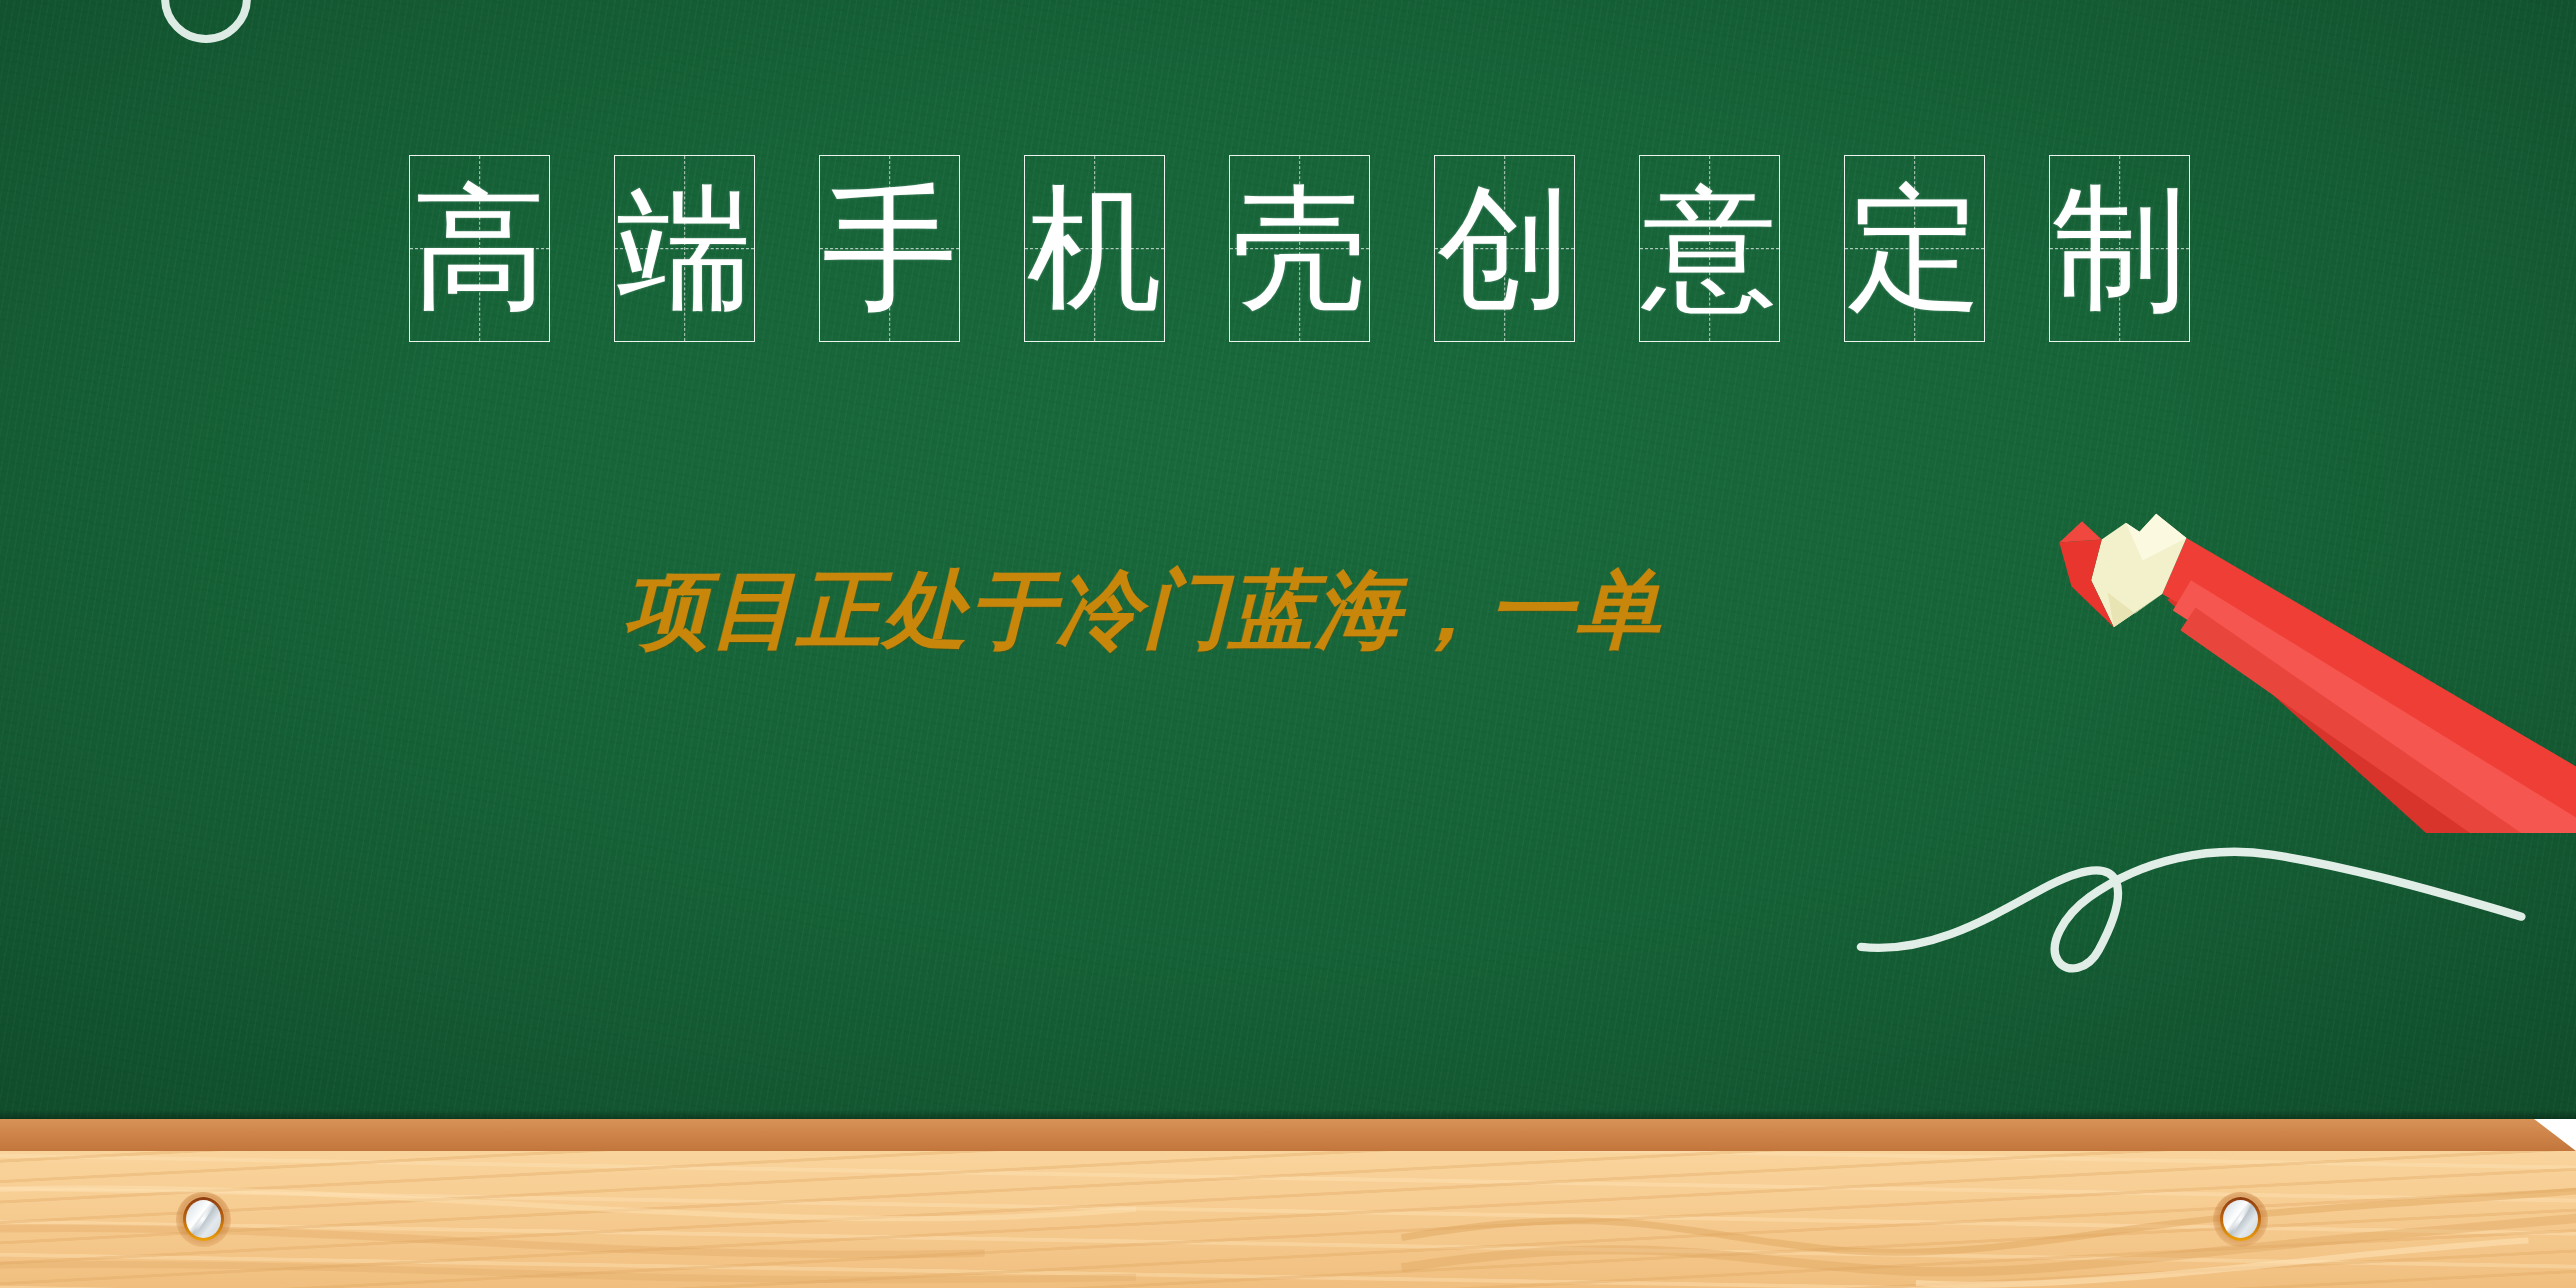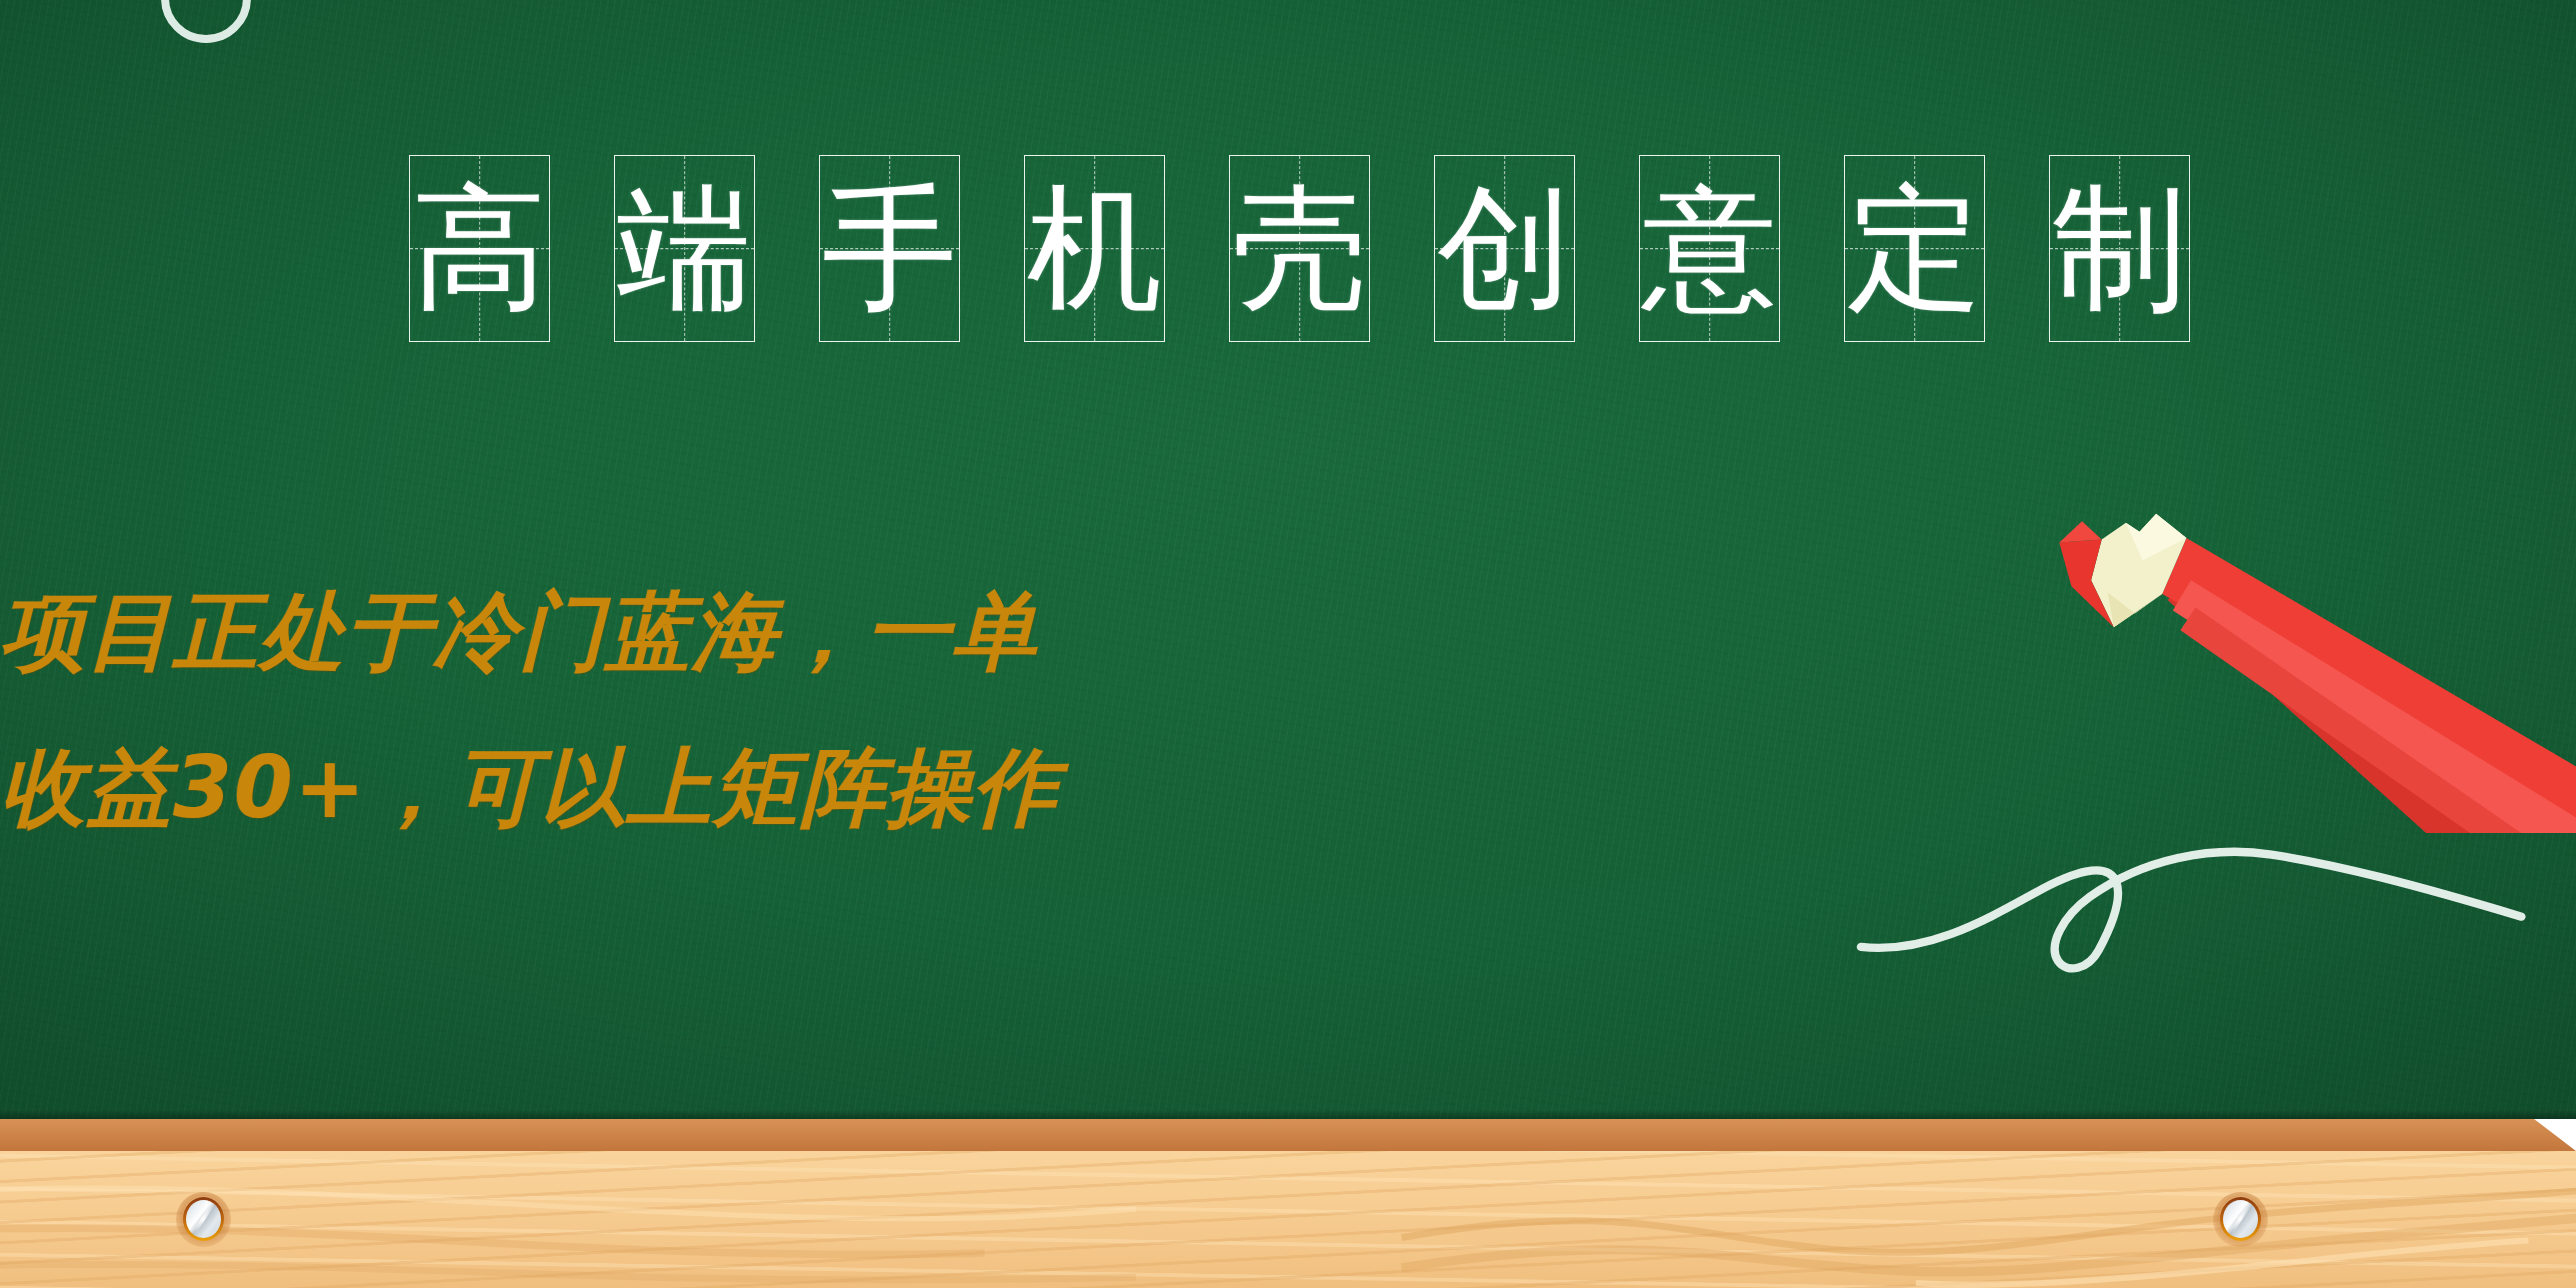--- a/index.html
+++ b/index.html
@@ -133,23 +133,23 @@
     color: #ffffff;
     font-weight: 500;
     text-shadow: 0 0 2.3px rgba(255,255,255,.35);
     z-index: 2;
   }
 
   
   .body-text {
     position: absolute;
     left: 0;
-    top: 554px;
+    top: 532px;
     width: 2285px;
-    text-align: left;
+    text-align: center;
   }
   .body-line {
     font-family: "DejaVu Sans", "Liberation Sans", sans-serif;
     font-size: 85px;
     line-height: 156px;
     letter-spacing: 1.5px;
     color: #c8860b;
     font-weight: 700;
     font-style: italic;
     white-space: nowrap;
@@ -313,21 +313,20 @@
     <div class="gridbox">
       <span class="glyph">定</span>
     </div>
     <div class="gridbox">
       <span class="glyph">制</span>
     </div>
   </div>
 
   <div class="body-text">
     <div class="body-line">项目正处于冷门蓝海，一单</div>
-    <div class="body-line">收益30+，可以上矩阵操作</div>
   </div>
 
   <div class="ledge">
     <div class="ledge-lip"></div>
     <div class="ledge-lip-taper"></div>
     <div class="ledge-face">
       <svg class="grain-swirl" style="left:1401px; top:16.7px; width:1181px; height:121px;" viewBox="0 0 1560 160">
         <path d="M 1560 30 C 1380 44 1180 52 1000 76 C 860 94 740 118 600 110
                  C 470 102 380 74 250 70 C 170 68 90 76 0 92" fill="none" stroke="rgba(222,163,92,.45)" stroke-width="9"></path>
         <path d="M 1560 66 C 1400 80 1230 94 1060 112 C 920 126 800 142 660 136

